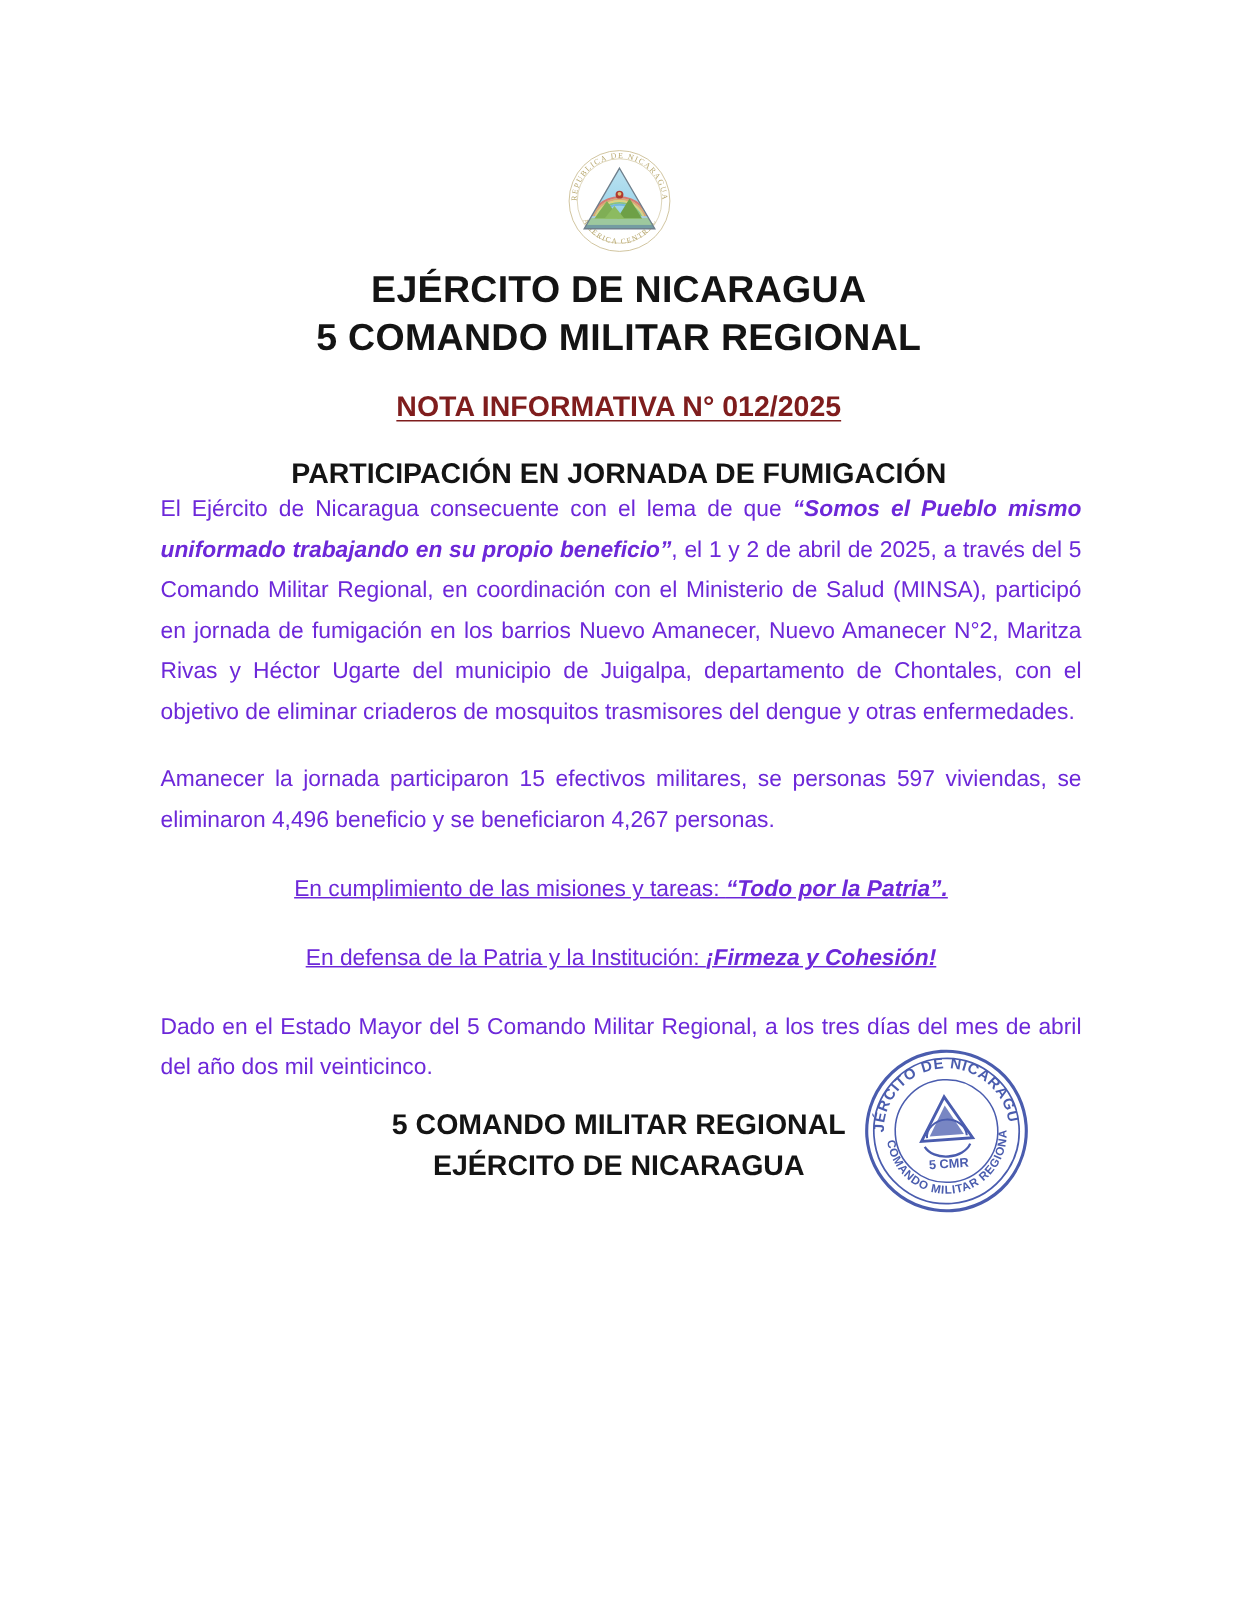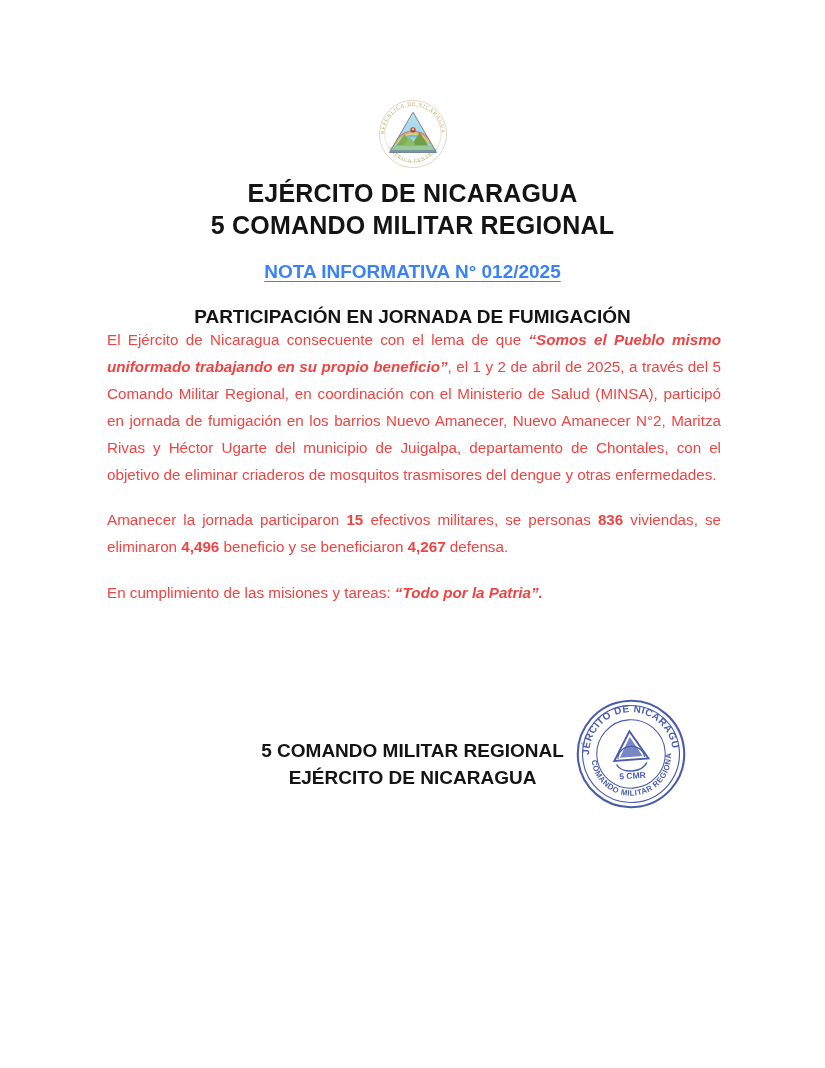--- a/index.html
+++ b/index.html
@@ -52,51 +52,51 @@
     letter-spacing: 0.2px;
     line-height: 1.26;
     color: #141414;
   }
   .doc-number {
     margin-top: 20px;
     font-size: 19px;
     font-weight: bold;
     text-decoration: underline;
     text-underline-offset: 3px;
-    color: #3b82f6;
+    color: #7f1d1d;
   }
   .doc-subject {
     margin-top: 23px;
     font-size: 19px;
     font-weight: bold;
     color: #141414;
   }
 
   
   .body-block {
     position: absolute;
     top: 327px;
     left: 107px;
     width: 614px;
   }
   .para {
     font-size: 15.2px;
     line-height: 1.77;
     text-align: justify;
     text-justify: inter-word;
-    color: #ef4444;
+    color: #6d28d9;
     margin: 0 0 19px 0;
   }
-  .para.nojustify { text-align: left; }
+  .para.nojustify { text-align: center; text-decoration: underline; }
   .em-quote {
     font-weight: bold;
     font-style: italic;
   }
   .num {
-    font-weight: bold;
+    font-weight: normal;
   }
 
   
   .signature {
     position: absolute;
     top: 738px;
     left: 0;
     width: 825px;
     text-align: center;
     font-size: 19px;
@@ -179,25 +179,27 @@
       <div>5 COMANDO MILITAR REGIONAL</div>
     </div>
     <div class="doc-number">NOTA INFORMATIVA N° 012/2025</div>
     <div class="doc-subject">PARTICIPACIÓN EN JORNADA DE FUMIGACIÓN</div>
   </div>
 
   <div class="body-block">
 
     <p class="para"><span>El Ejército de Nicaragua consecuente con el lema de que </span><span class="em-quote">“Somos el Pueblo mismo uniformado trabajando en su propio beneficio”</span><span>, el 1 y 2 de abril de 2025, a través del 5 Comando Militar Regional, en coordinación con el Ministerio de Salud (MINSA), participó en jornada de fumigación en los barrios Nuevo Amanecer, Nuevo Amanecer N°2, Maritza Rivas y Héctor Ugarte del municipio de Juigalpa, departamento de Chontales, con el objetivo de eliminar criaderos de mosquitos trasmisores del dengue y otras enfermedades.</span></p>
 
-    <p class="para"><span>Amanecer la jornada participaron </span><span class="num">15</span><span> efectivos militares, se personas </span><span class="num">836</span><span> viviendas, se eliminaron </span><span class="num">4,496</span><span> beneficio y se beneficiaron </span><span class="num">4,267</span><span> defensa.</span></p>
+    <p class="para"><span>Amanecer la jornada participaron </span><span class="num">15</span><span> efectivos militares, se personas </span><span class="num">597</span><span> viviendas, se eliminaron </span><span class="num">4,496</span><span> beneficio y se beneficiaron </span><span class="num">4,267</span><span> personas.</span></p>
 
     <p class="para nojustify"><span>En cumplimiento de las misiones y tareas: </span><span class="em-quote">“Todo por la Patria”.</span></p>
 
-
+    <p class="para nojustify"><span>En defensa de la Patria y la Institución: </span><span class="em-quote">¡Firmeza y Cohesión!</span></p>
+
+    <p class="para">Dado en el Estado Mayor del 5 Comando Militar Regional, a los tres días del mes de abril del año dos mil veinticinco.</p>
   </div>
 
   <div class="signature">
     <span class="sig-line">5 COMANDO MILITAR REGIONAL</span>
     <span class="sig-line">EJÉRCITO DE NICARAGUA</span>
   </div>
 
   <svg class="stamp" viewBox="0 0 120 120">
     <g stroke="#3b4fa8" fill="none">
       <circle cx="60" cy="60" r="56" stroke-width="2.2"></circle>

